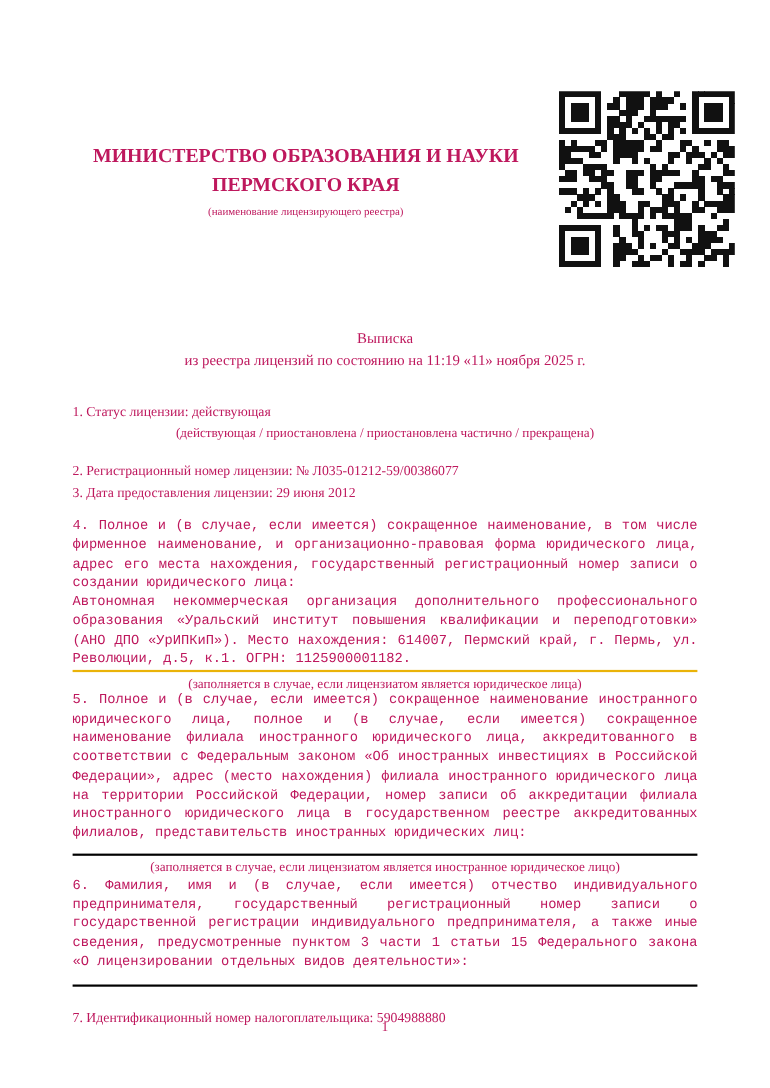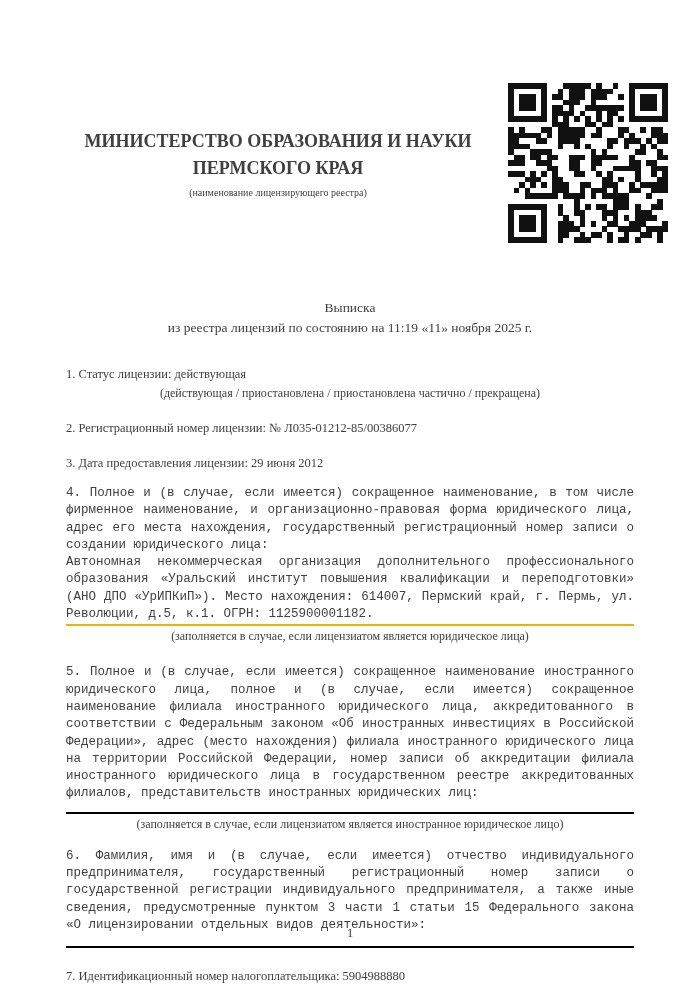--- a/index.html
+++ b/index.html
@@ -3,21 +3,21 @@
 <meta charset="utf-8">
 <style>
   * { margin: 0; padding: 0; box-sizing: border-box; }
   html, body { background: #ffffff; }
   body { width: 700px; height: 989px; overflow: hidden; }
 
   .page {
     position: relative;
     width: 700px; height: 989px;
     background: #ffffff;
-    color: #404040;
+    color: #be185d;
     font-family: "Liberation Serif", "DejaVu Serif", serif;
     font-size: 12.5px;
   }
 
   
   .top { position: relative; height: 298px; }
   .ministry {
     position: absolute; left: 66px; top: 128px; width: 424px;
     text-align: center;
   }
@@ -37,22 +37,22 @@
 
   .field { font-size: 12.5px; line-height: 18px; }
   .para  { font-size: 12.5px; line-height: 17.3px; text-align: justify; font-family: Liberation Mono, monospace; }
 
   .note  { font-size: 12px; line-height: 14px; text-align: center; margin-top: 3px; }
 
   .underlined { border-bottom: 2px solid #eab308; padding-bottom: 1px; }
   .blank-value { border-bottom: 2px solid #000000; }
 
   .mt-title { margin-top: 27px; }
-  .mt-lg { margin-top: 21px; }
-  .mt-md { margin-top: 17px; }
+  .mt-lg { }
+  .mt-md { margin-top: 2px; }
   .mt-sm { margin-top: 13px; }
   .mt-reg { margin-top: 19px; }
 
   .blank-5 { height: 11px; }
   .blank-6 { height: 14px; }
 
   .page-number {
     position: absolute; left: 0; right: 0; top: 926px;
     text-align: center; font-size: 12.5px;
   }
@@ -501,21 +501,21 @@
   <div class="content">
 
     <div class="title-block">
       <div class="title-line">Выписка</div>
       <div class="title-line">из реестра лицензий по состоянию на 11:19 «11» ноября 2025 г.</div>
     </div>
 
     <div class="field mt-title">1. Статус лицензии: действующая</div>
     <div class="note">(действующая / приостановлена / приостановлена частично / прекращена)</div>
 
-    <div class="field mt-reg">2. Регистрационный номер лицензии: № Л035-01212-85/00386077</div>
+    <div class="field mt-reg">2. Регистрационный номер лицензии: № Л035-01212-59/00386077</div>
 
     <div class="field mt-md">3. Дата предоставления лицензии: 29 июня 2012</div>
 
     <div class="para mt-sm">4. Полное и (в случае, если имеется) сокращенное наименование, в том числе фирменное наименование, и организационно-правовая форма юридического лица, адрес его места нахождения, государственный регистрационный номер записи о создании юридического лица:</div>
     <div class="para underlined">Автономная некоммерческая организация дополнительного профессионального образования «Уральский институт повышения квалификации и переподготовки» (АНО ДПО «УрИПКиП»). Место нахождения: 614007, Пермский край, г. Пермь, ул. Революции, д.5, к.1. ОГРН: 1125900001182.</div>
     <div class="note">(заполняется в случае, если лицензиатом является юридическое лица)</div>
 
     <div class="para mt-lg">5. Полное и (в случае, если имеется) сокращенное наименование иностранного юридического лица, полное и (в случае, если имеется) сокращенное наименование филиала иностранного юридического лица, аккредитованного в соответствии с Федеральным законом «Об иностранных инвестициях в Российской Федерации», адрес (место нахождения) филиала иностранного юридического лица на территории Российской Федерации, номер записи об аккредитации филиала иностранного юридического лица в государственном реестре аккредитованных филиалов, представительств иностранных юридических лиц:</div>
     <div class="blank-value blank-5"></div>
     <div class="note">(заполняется в случае, если лицензиатом является иностранное юридическое лицо)</div>

